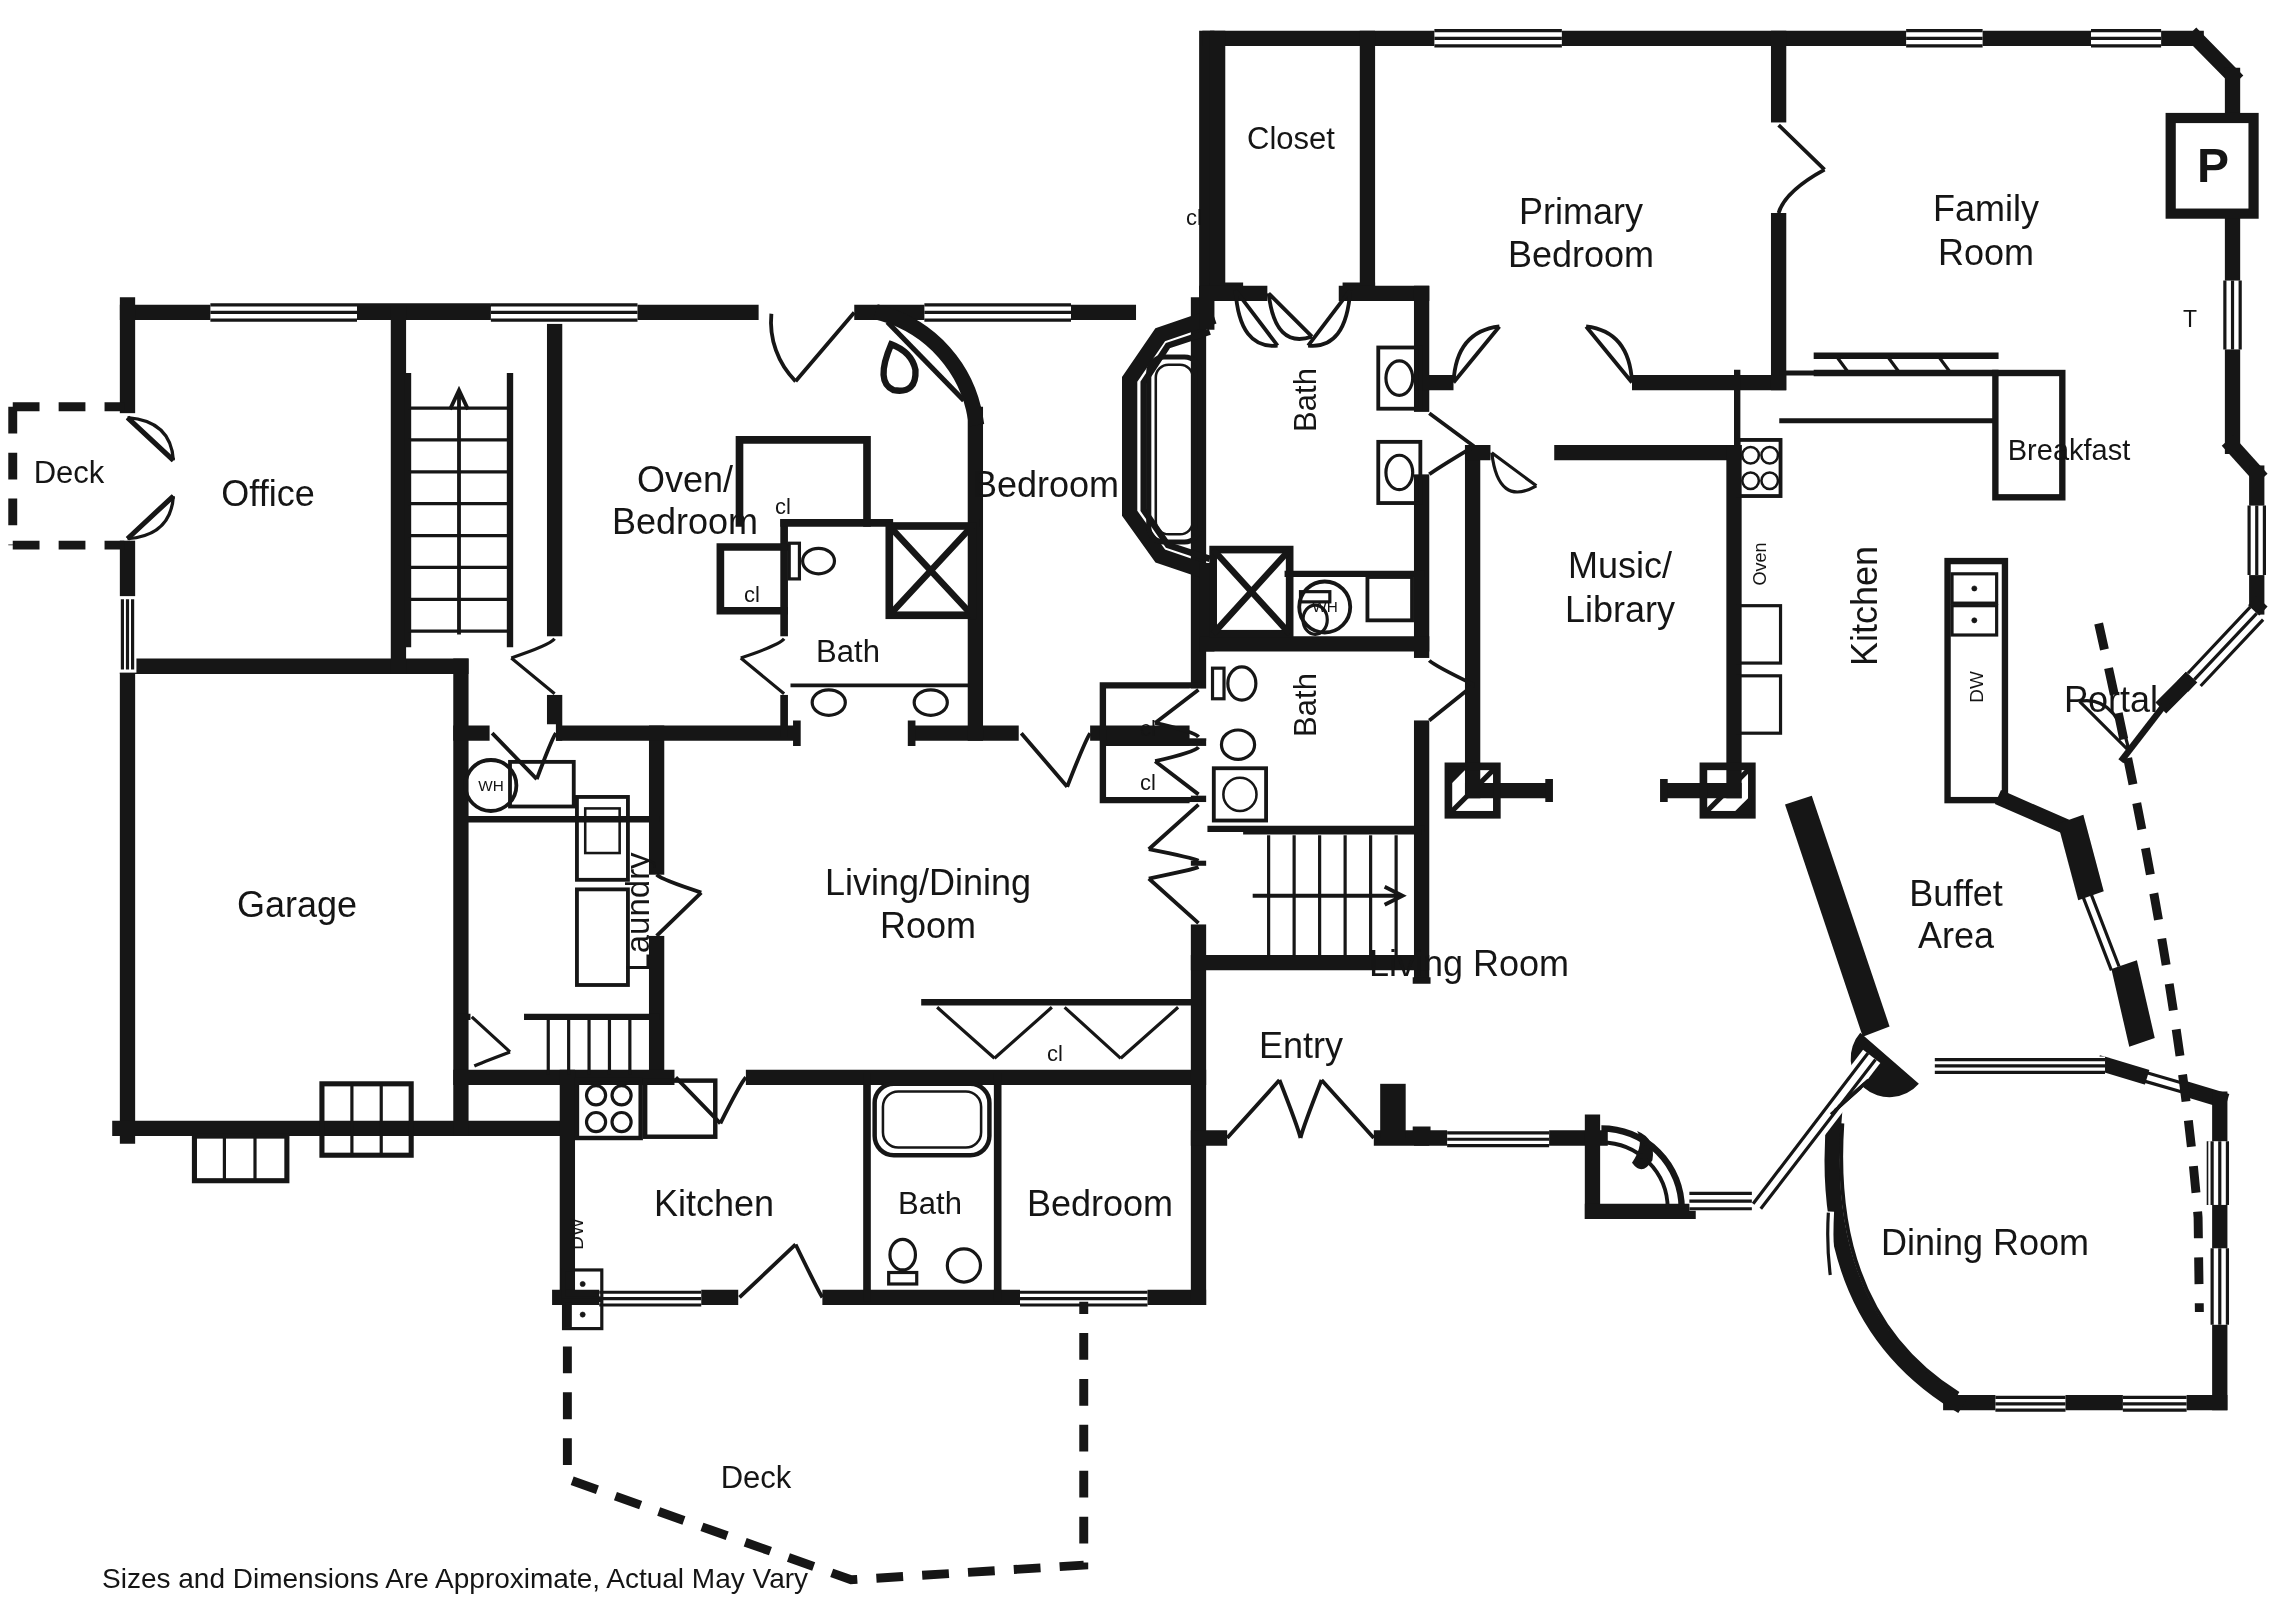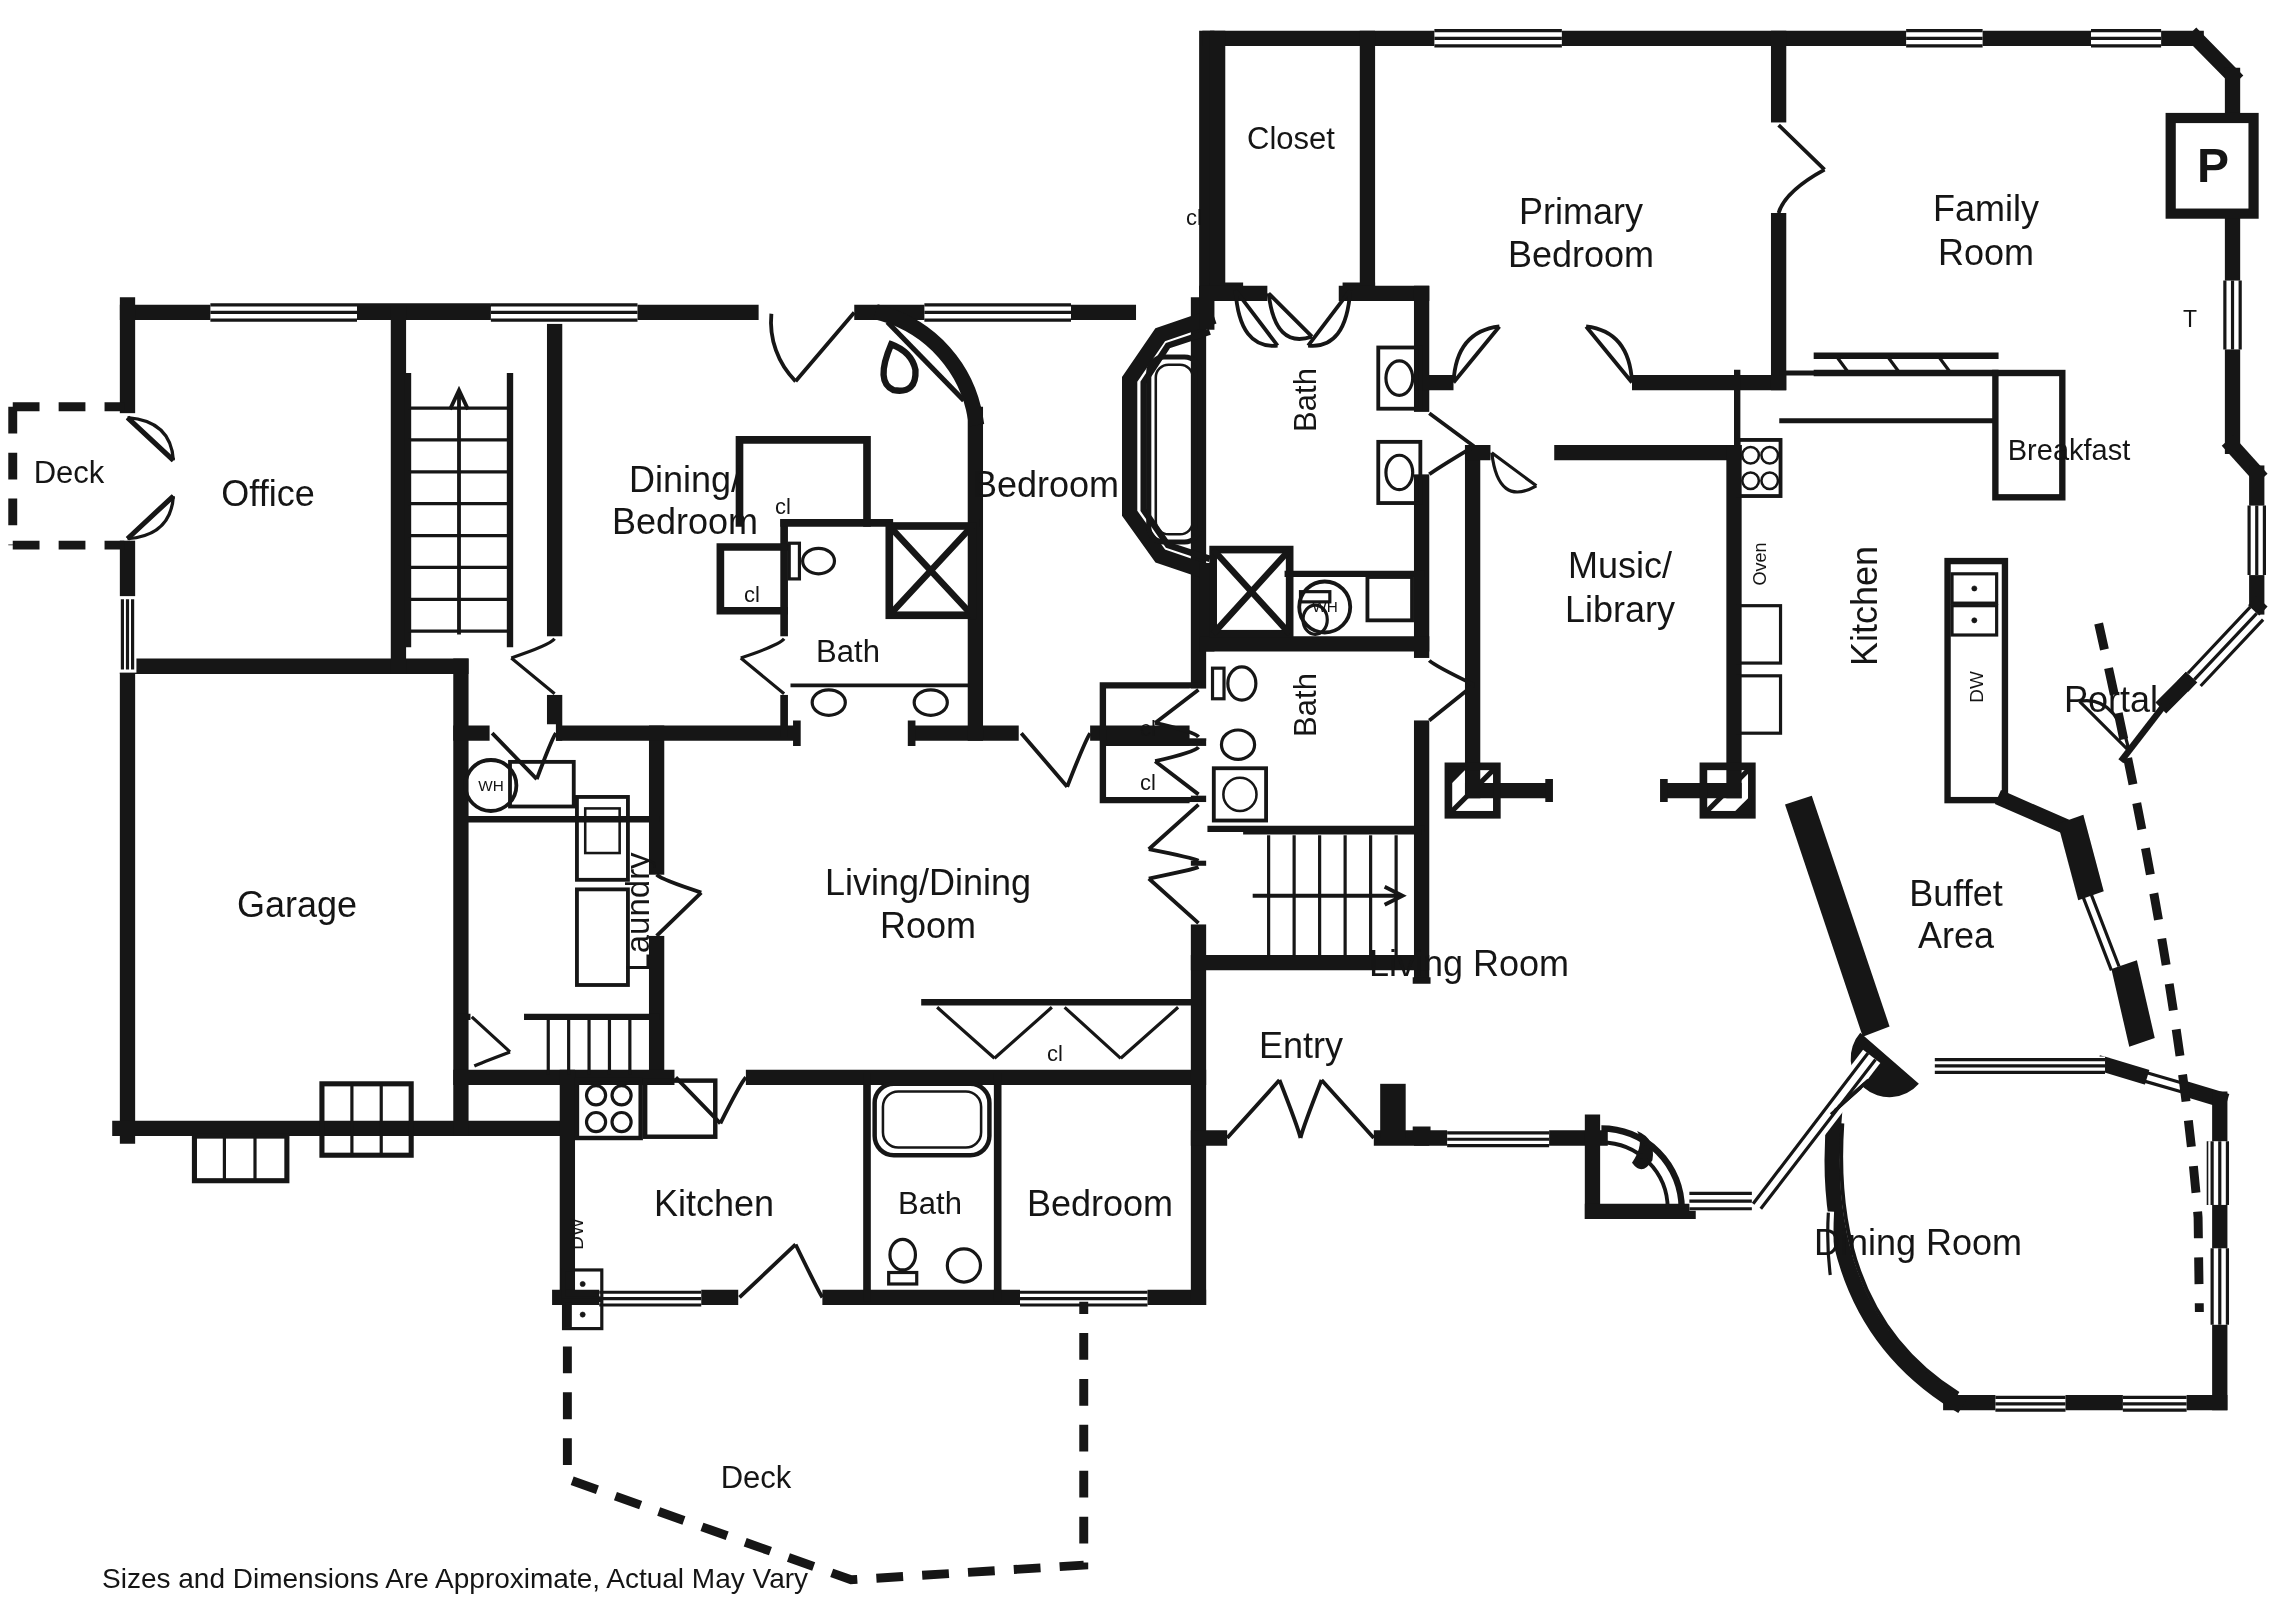--- a/index.html
+++ b/index.html
@@ -330,21 +330,21 @@
   </g>
 
   <g stroke="#161616" fill="none">
     <path d="M1392,505 L1512,628" stroke-width="8"></path>
     <path d="M1398,540 Q1372,600 1402,612 Q1438,618 1436,580 Q1430,552 1398,540 Z" stroke-width="10"></path>
   </g>
 </svg>
 
   <div class="lbl fs48" style="left:69px;top:473px;">Deck</div>
   <div class="lbl fs56" style="left:268px;top:494px;">Office</div>
-  <div class="lbl fs56" style="left:685px;top:480px;">Dining/</div>
+  <div class="lbl fs56" style="left:685px;top:480px;">Oven/</div>
   <div class="lbl fs56" style="left:685px;top:522px;">Bedroom</div>
   <div class="lbl fs56" style="left:1046px;top:485px;">Bedroom</div>
   <div class="lbl fs34" style="left:783px;top:492px;">cl</div>
   <div class="lbl fs34" style="left:752px;top:580px;">cl</div>
   <div class="lbl fs48" style="left:848px;top:652px;">Bath</div>
   <div class="lbl fs48" style="left:1291px;top:139px;">Closet</div>
   <div class="lbl fs34" style="left:1194px;top:203px;">cl</div>
   <div class="lbl fs56" style="left:1581px;top:212px;">Primary</div>
   <div class="lbl fs56" style="left:1581px;top:255px;">Bedroom</div>
   <div class="lbl fs56" style="left:1986px;top:209px;">Family</div>
@@ -371,17 +371,17 @@
   <div class="lbl fs34" style="left:1148px;top:714px;">cl</div>
   <div class="lbl fs34" style="left:1148px;top:768px;">cl</div>
   <div class="lbl fs56" style="left:1956px;top:894px;text-align:center;">Buffet</div>
   <div class="lbl fs56" style="left:1956px;top:936px;">Area</div>
   <div class="lbl fs34" style="left:1055px;top:1039px;">cl</div>
   <div class="lbl fs56" style="left:714px;top:1204px;">Kitchen</div>
   <div class="lbl fs48" style="left:930px;top:1204px;">Bath</div>
   <div class="lbl fs56" style="left:1100px;top:1204px;">Bedroom</div>
   <div class="lbl v fs30" style="left:577px;top:1234px;">DW</div>
   <div class="lbl fs48" style="left:756px;top:1478px;">Deck</div>
-  <div class="lbl fs56" style="left:1918px;top:1243px;">Dining Room</div>
+  <div class="lbl fs56" style="left:1985px;top:1243px;">Dining Room</div>
 
   <div class="footer">Sizes and Dimensions Are Approximate, Actual May Vary</div>
 </div>
 
 
 </body></html>

